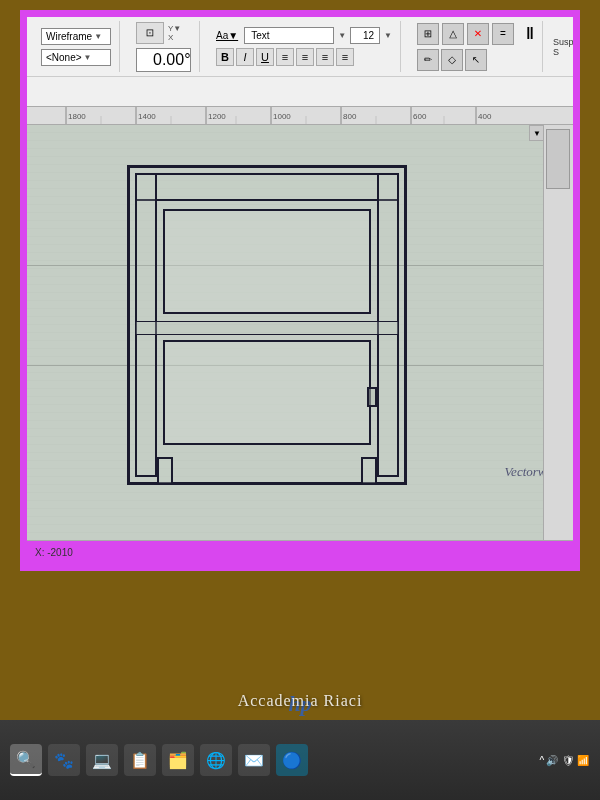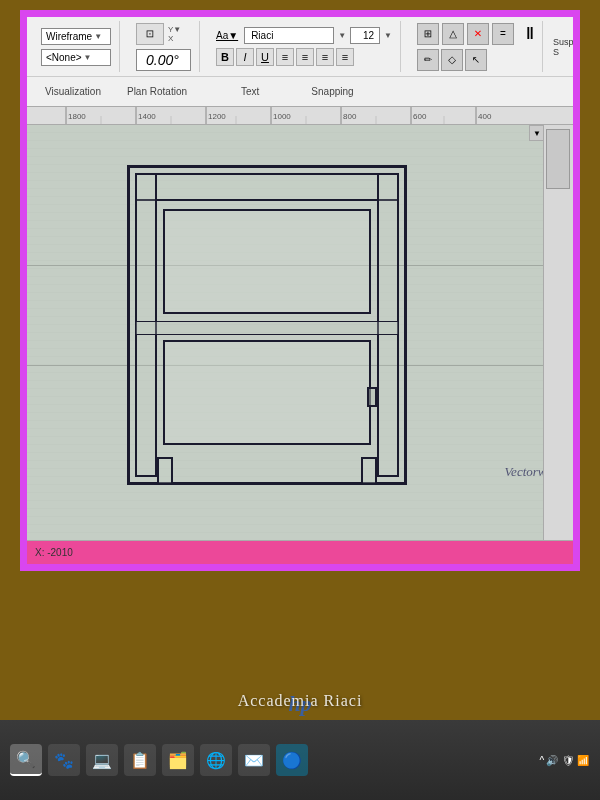--- a/index.html
+++ b/index.html
@@ -96,24 +96,23 @@
     }
 
     .dropdown-arrow {
       font-size: 8px;
       color: #555;
     }
 
     .input-field {
       background: white;
       border: 1px solid #888;
-      padding: 2px 9px;
-      font-size: 14px;
+      padding: 2px 16px;
+      font-size: 16px;
       width: 50px;
-      font-style: italic;
     }
 
     .font-row {
       display: flex;
       align-items: center;
       gap: 4px;
     }
 
     .font-name {
       background: white;
@@ -326,21 +325,21 @@
       display: flex;
       flex-direction: column;
       padding: 4px 2px;
       gap: 2px;
     }
 
     
     .status-bar {
       width: 100%;
       height: 24px;
-      background: #ec4899;
+      background: #d946ef;
       border-top: 1px solid #aaa;
       display: flex;
       align-items: center;
       padding: 8px 8px;
       gap: 20px;
       font-size: 10px;
       color: #333;
     }
 
     
@@ -484,21 +483,21 @@
           <div style="display:flex;align-items:center;gap:4px;">
             <div style="width:28px;height:22px;background:#e0e0e0;border:1px solid #aaa;display:flex;align-items:center;justify-content:center;font-size:10px;">⊡</div>
             <span style="font-size:8px;color:#555;">Y▼<br>X</span>
           </div>
           <div class="input-field" style="width:55px;">0.00°</div>
         </div>
 
         <div class="ribbon-group">
           <div class="font-row">
             <span style="font-size:10px;margin-right:2px;text-decoration:underline;">Aa▼</span>
-            <div class="font-name">Riaci</div>
+            <div class="font-name">Text</div>
             <span style="font-size:8px;color:#555;">▼</span>
             <div class="font-size">12</div>
             <span style="font-size:8px;color:#555;">▼</span>
           </div>
           <div class="format-buttons">
             <div class="format-btn bold">B</div>
             <div class="format-btn italic">I</div>
             <div class="format-btn underline">U</div>
             <div class="format-btn">≡</div>
             <div class="format-btn">≡</div>
@@ -520,26 +519,20 @@
             <div class="snap-icon-box">✏</div>
             <div class="snap-icon-box">◇</div>
             <div class="snap-icon-box">↖</div>
           </div>
         </div>
 
         <div style="font-size:9px;color:#333;margin-left:2px;">Suspend S</div>
 
       </div>
 
-      <div class="ribbon-labels">
-        <div class="ribbon-label" style="padding:0 12px;">Visualization</div>
-        <div class="ribbon-label" style="padding:0 14px;">Plan Rotation</div>
-        <div class="ribbon-label" style="padding:0 40px;">Text</div>
-        <div class="ribbon-label" style="padding:0 12px;">Snapping</div>
-      </div>
     </div>
 
     <div class="ruler-area">
       <svg class="ruler-svg">
 
         <line x1="30" y1="0" x2="30" y2="18" stroke="#888" stroke-width="1"></line>
         <text x="32" y="12" font-size="8" fill="#555">1800</text>
         <line x1="100" y1="0" x2="100" y2="18" stroke="#888" stroke-width="1"></line>
         <text x="102" y="12" font-size="8" fill="#555">1400</text>
         <line x1="170" y1="0" x2="170" y2="18" stroke="#888" stroke-width="1"></line>

